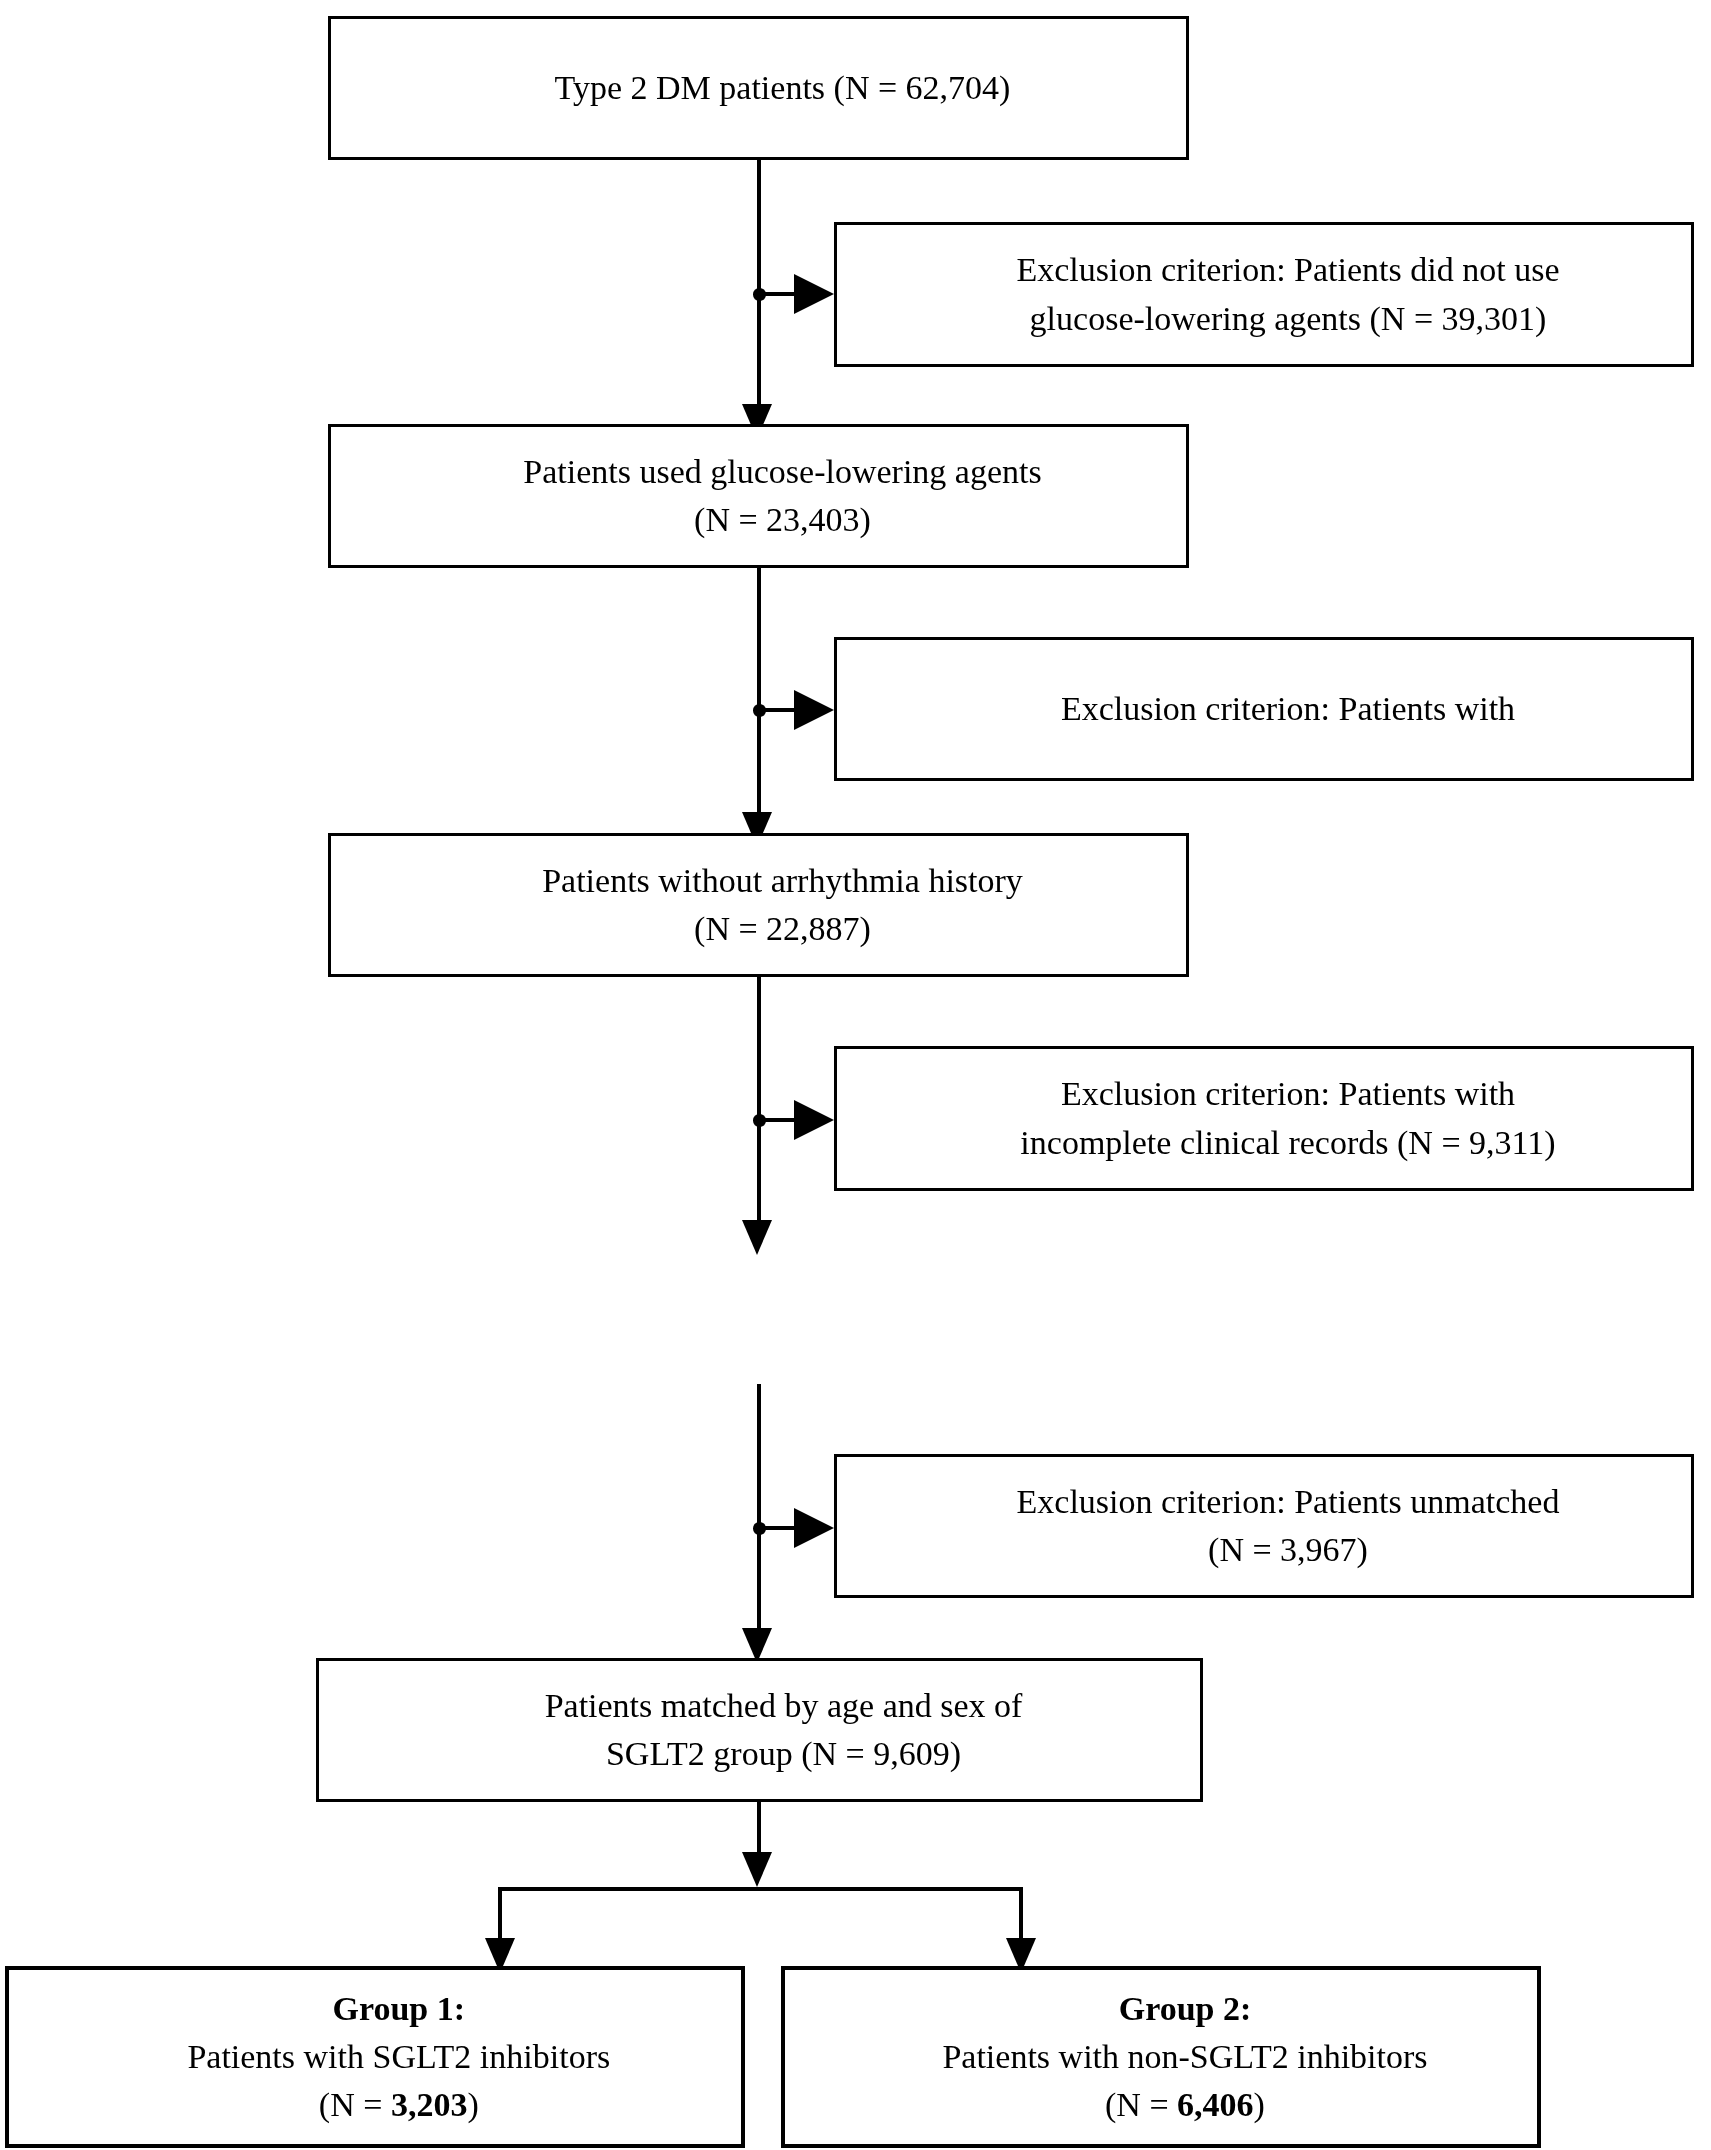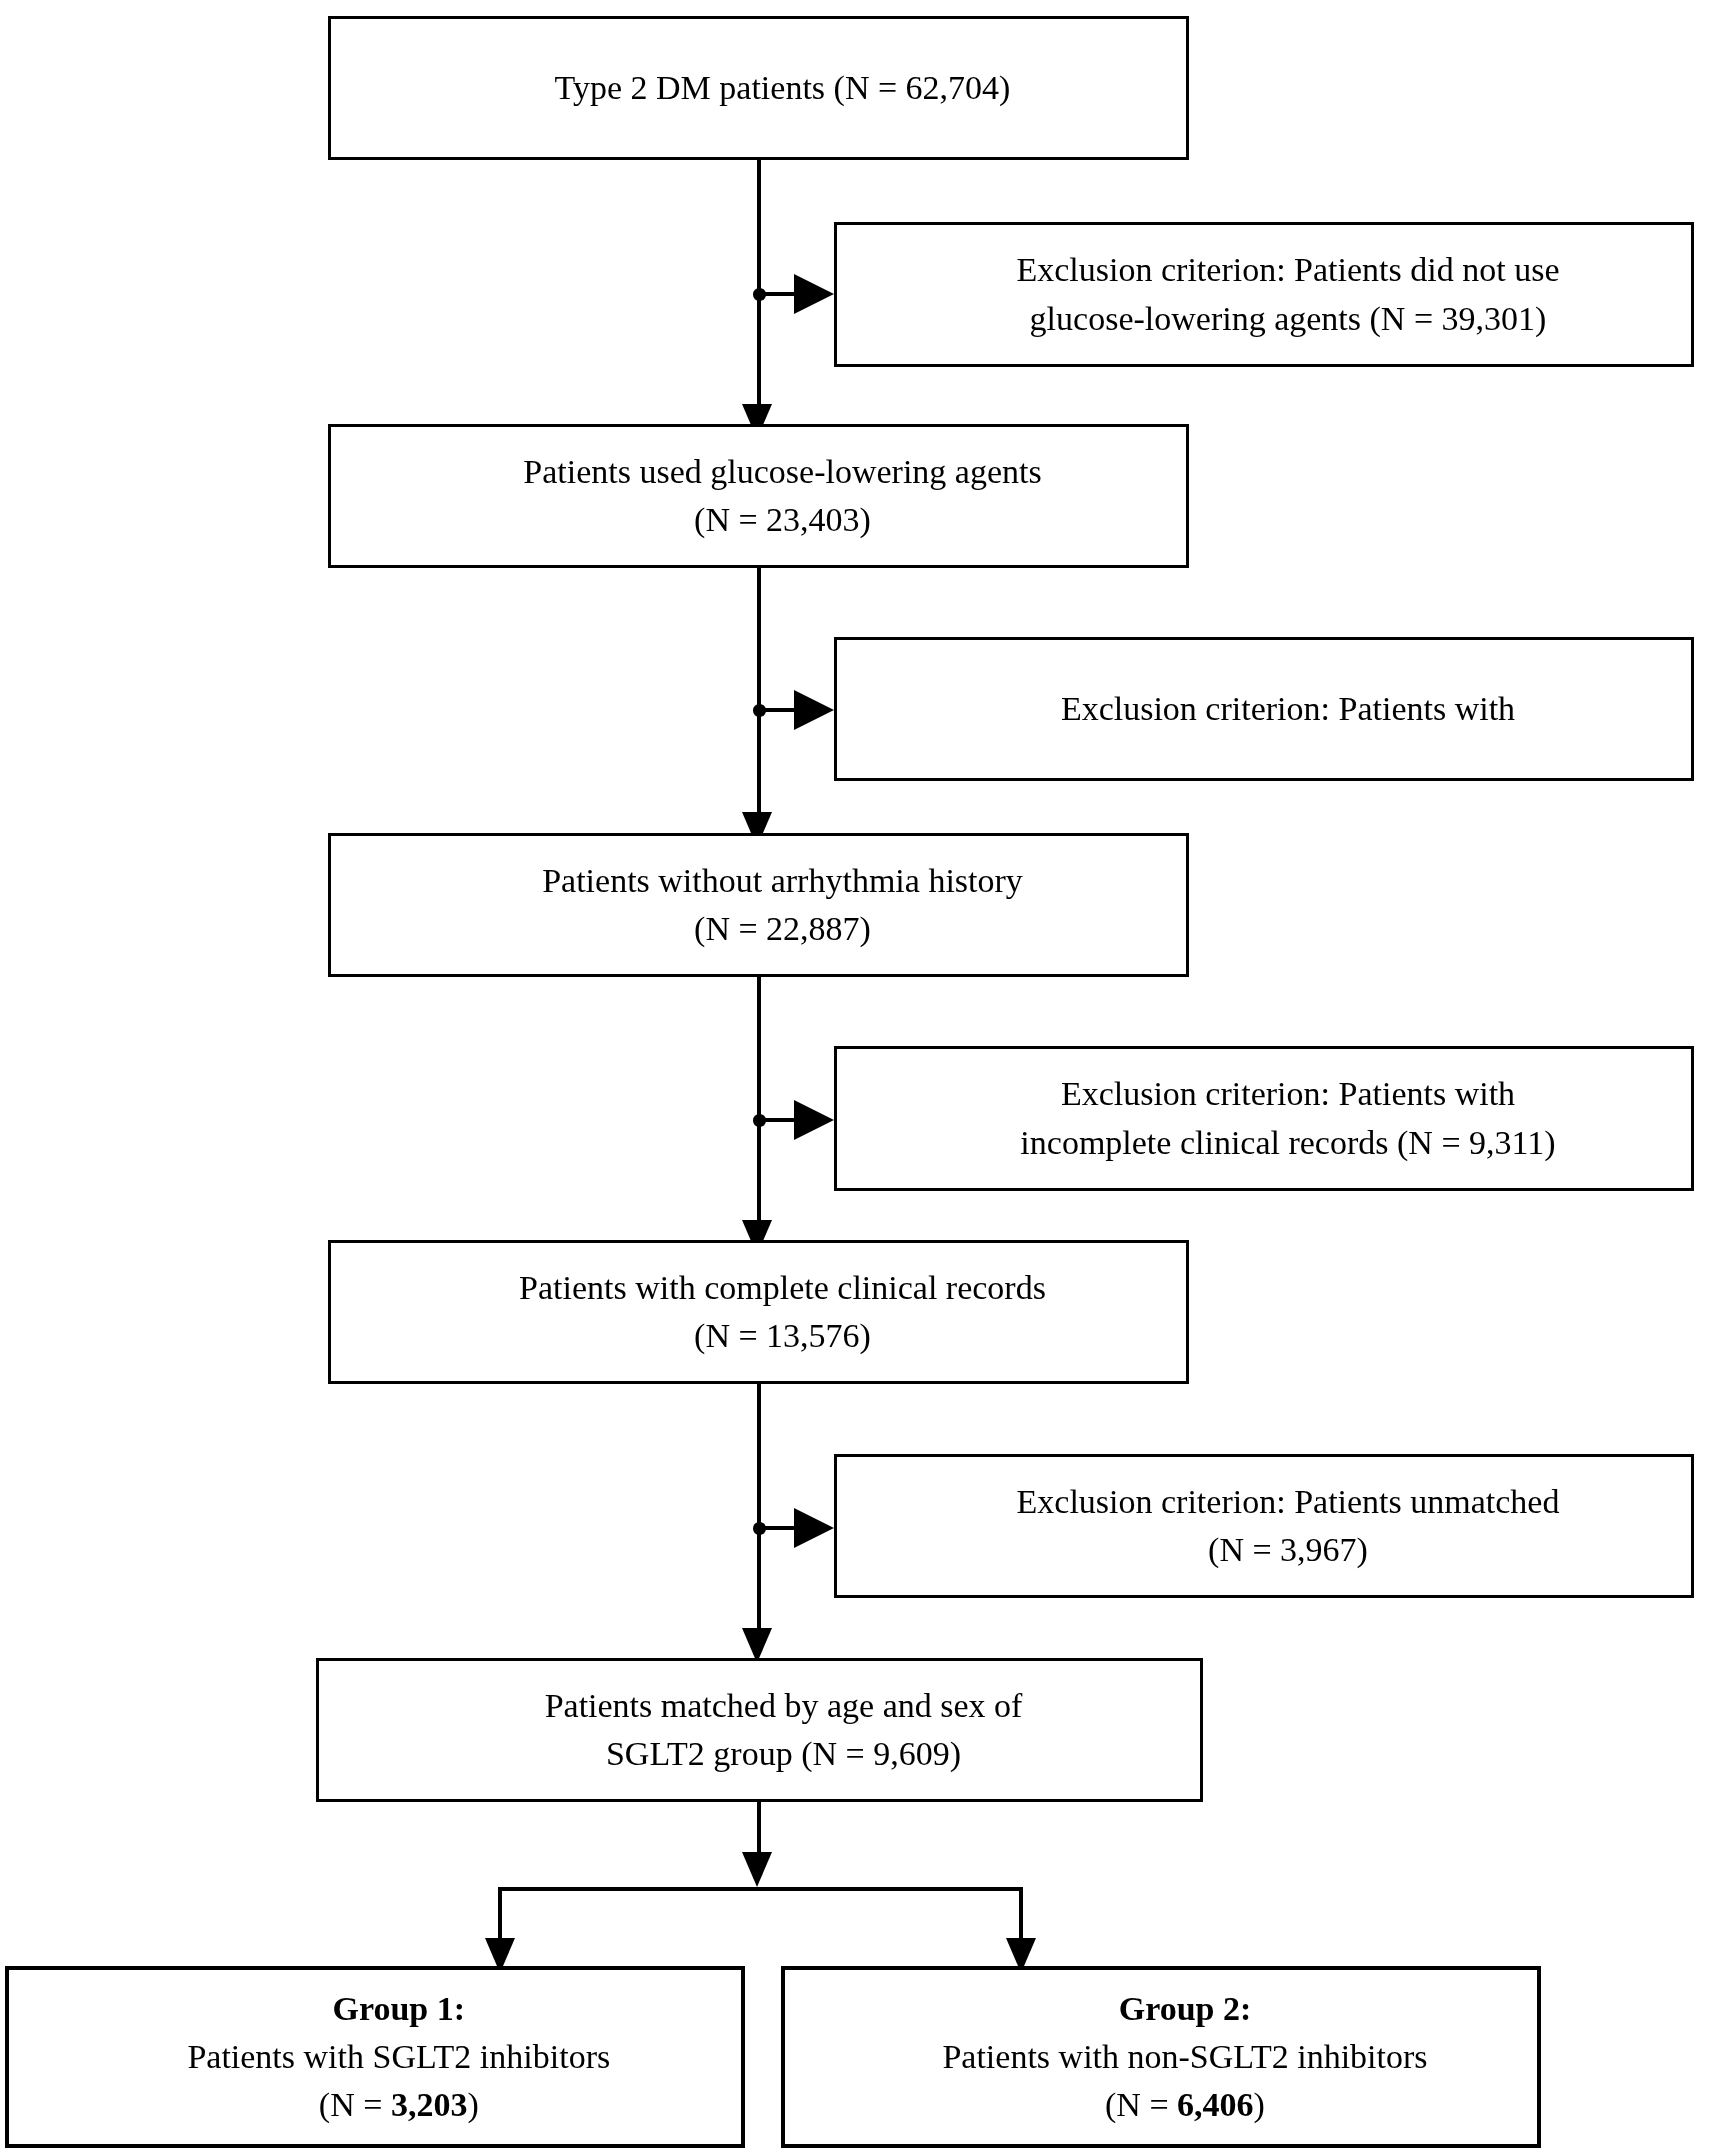--- a/index.html
+++ b/index.html
@@ -144,24 +144,20 @@
   <div class="box main-box" style="left:328px; top:833px; width:861px; height:144px;">
     <span class="line">Patients without arrhythmia history</span>
     <span class="line">(N = 22,887)</span>
   </div>
 
   <div class="box excl-box" style="left:834px; top:1046px; width:860px; height:145px;">
     <span class="line">Exclusion criterion: Patients  with</span>
     <span class="line">incomplete  clinical records (N = 9,311)</span>
   </div>
 
-  <div class="box main-box" style="left:328px; top:1240px; width:861px; height:144px;">
-    <span class="line">Patients with complete clinical records</span>
-    <span class="line">(N = 13,576)</span>
-  </div>
 
   <div class="box excl-box" style="left:834px; top:1454px; width:860px; height:144px;">
     <span class="line">Exclusion criterion: Patients  unmatched</span>
     <span class="line">(N = 3,967)</span>
   </div>
 
   <div class="box main-box" style="left:316px; top:1658px; width:887px; height:144px;">
     <span class="line">Patients  matched  by age and sex of</span>
     <span class="line">SGLT2 group (N = 9,609)</span>
   </div>

